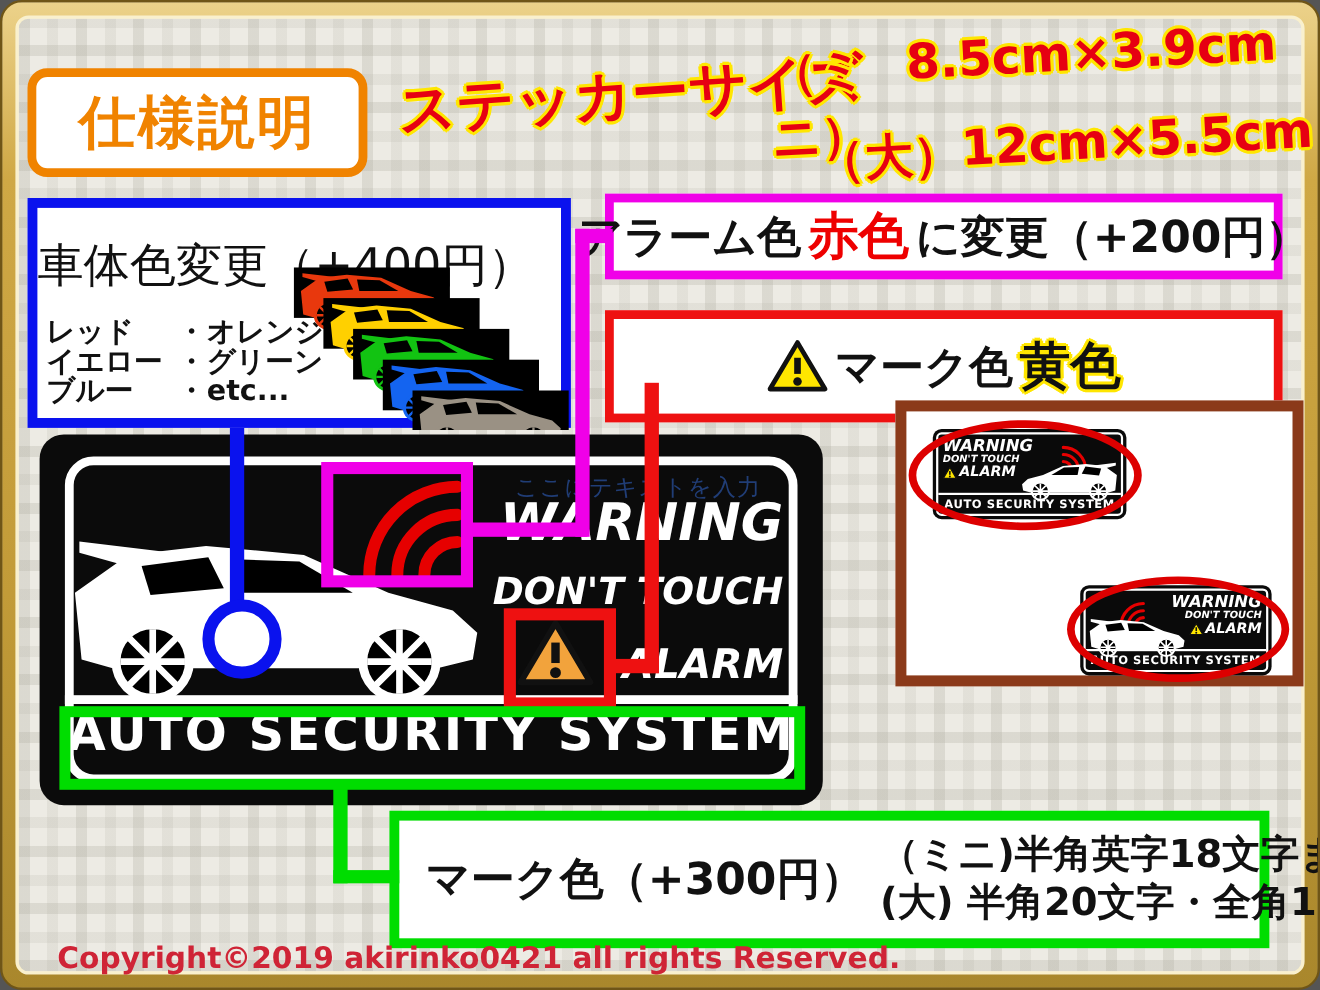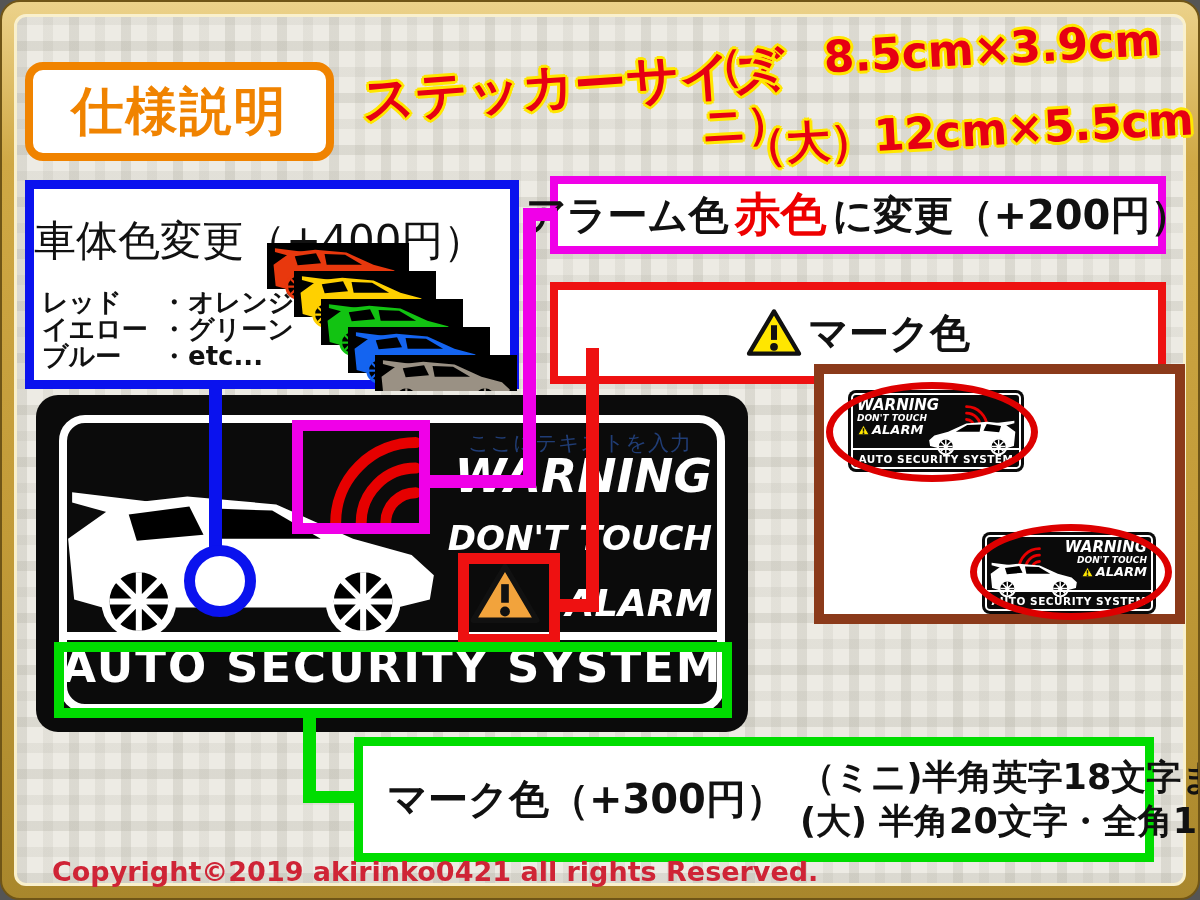--- a/index.html
+++ b/index.html
@@ -225,20 +225,21 @@
     <span class="t">アラーム色</span>
     <span class="hl-red">赤色</span>
     <span class="t">に変更（+200円）</span>
   </div>
 
   <div class="abs opt-box mark-box">
     <svg style="width:56px;height:50px;color:#ffe600;flex:0 0 auto;" viewBox="0 0 64 58">
         <use href="#triShape"></use>
       </svg>
     <span class="t">マーク色</span>
+    <span class="hl-yellow">黄色</span>
   </div>
 
   <div class="abs sticker">
     <div class="sticker-frame"></div>
     <div class="sticker-divider"></div>
     <svg class="sticker-car" viewBox="0 0 384 168" style="color: rgb(255, 255, 255);">
         <use href="#carShape"></use>
       </svg>
     <svg class="sticker-arcs" viewBox="0 0 130 112">
         <use href="#arcsShape"></use>

